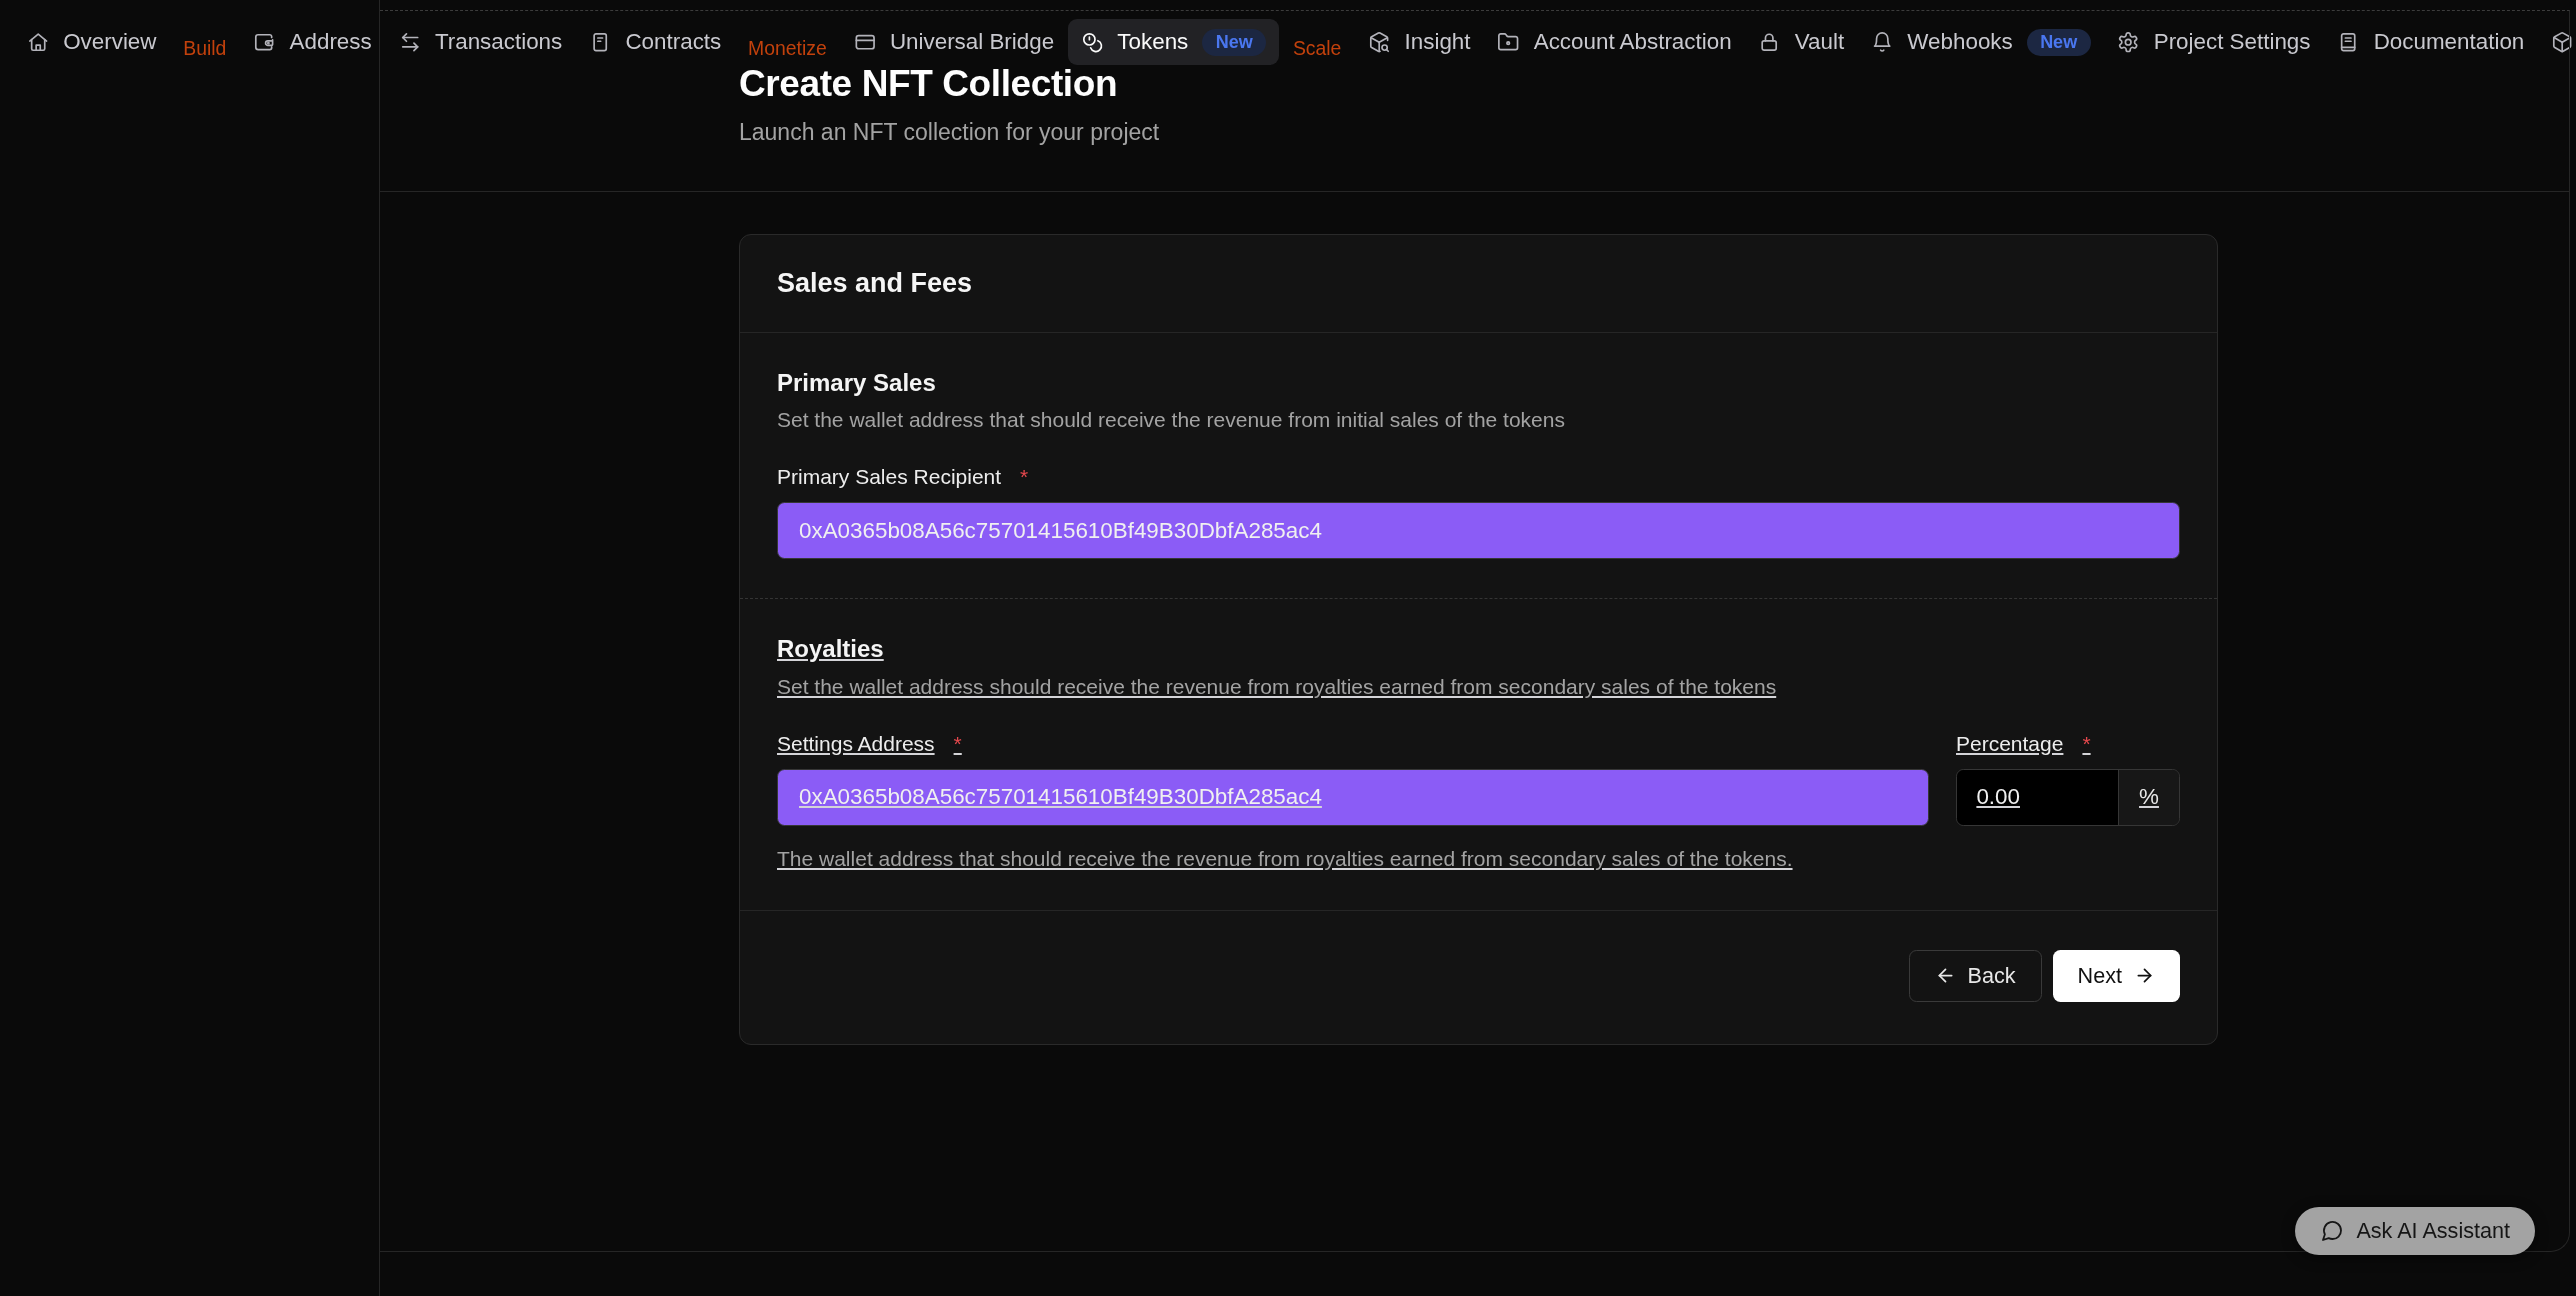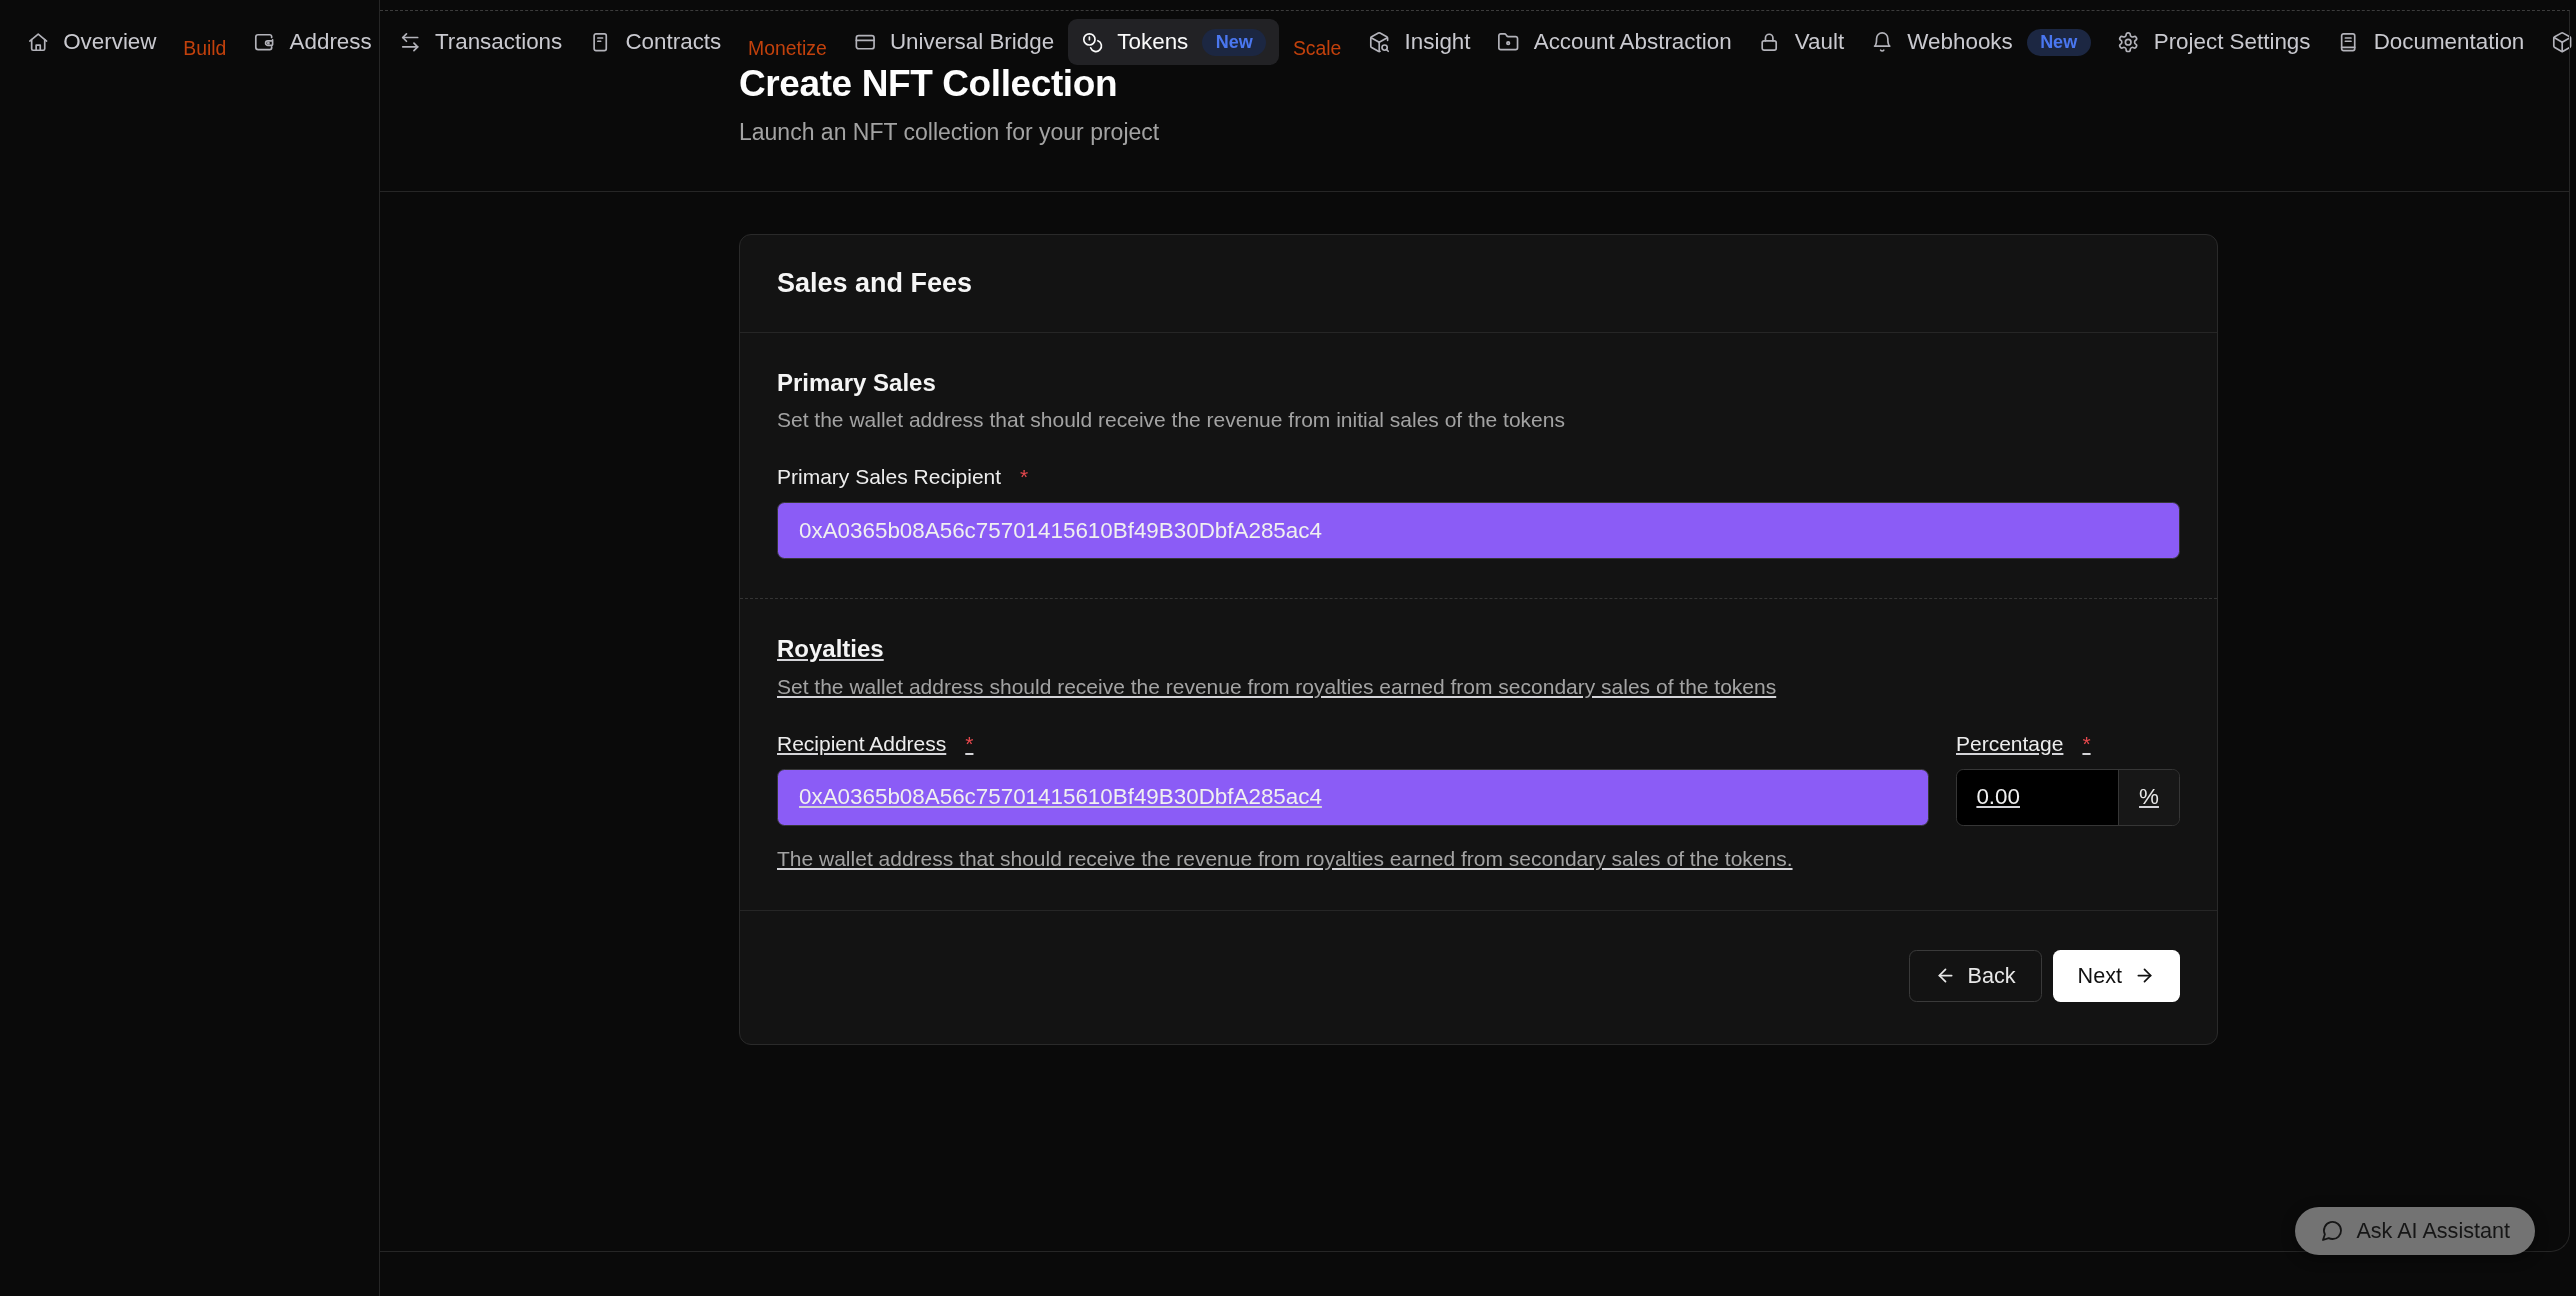--- a/index.html
+++ b/index.html
@@ -107,21 +107,21 @@
     font-size:21.6px; font-weight:500; cursor:pointer;
     font-family:"Liberation Sans","DejaVu Sans",sans-serif;
   }
   .btn svg { width:21px; height:21px; }
   .btn-back { background:transparent; border:0.7px solid #3a3a3a; color:#e8e8e8; }
   .btn-next { background:#ffffff; border:none; color:#111111; }
 
   .ai-pill {
     position:absolute; right:41px; bottom:42px; z-index:5;
     height:48px; padding:0 25px; border:none; border-radius:745px;
-    background:#737373; color:#161616;
+    background:#a3a3a3; color:#161616;
     display:flex; align-items:center; gap:12px;
     font-size:21.6px; font-weight:500; cursor:pointer;
     font-family:"Liberation Sans","DejaVu Sans",sans-serif;
     box-shadow:0 3px 13.4px rgba(0,0,0,0.45);
   }
   .ai-pill svg { width:24px; height:24px; }
 </style>
 </head>
 <body>
 
@@ -297,21 +297,21 @@
           </div>
           <input class="text-input" type="text" value="0xA0365b08A56c75701415610Bf49B30DbfA285ac4" style="">
         </div>
 
         <div class="card-section solid">
           <div class="sec-heading">Royalties</div>
           <div class="sec-desc">Set the wallet address should receive the revenue from royalties earned from secondary sales of the tokens</div>
           <div class="row">
             <div class="col-recipient">
               <div class="field-label" style="margin-top:33px">
-                <span>Recipient Address</span>
+                <span>Settings Address</span>
                 <span class="req">*</span>
               </div>
               <input class="text-input" type="text" value="0xA0365b08A56c75701415610Bf49B30DbfA285ac4" style="">
             </div>
             <div class="col-percentage">
               <div class="field-label" style="margin-top:33px">
                 <span>Percentage</span>
                 <span class="req">*</span>
               </div>
               <div class="percent-box">

